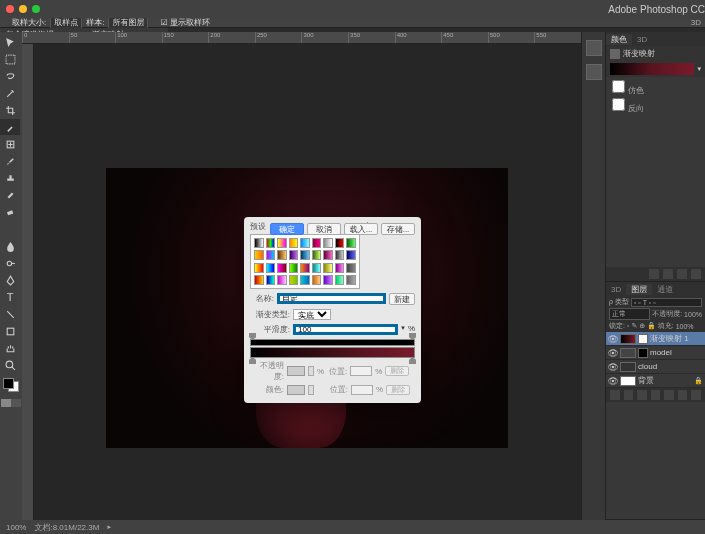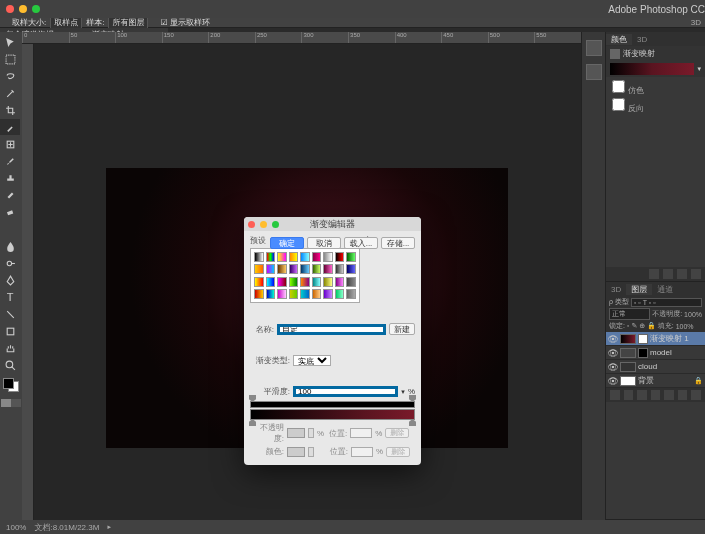--- a/index.html
+++ b/index.html
@@ -68,21 +68,21 @@
 .dtitle .traffic span{width:7px;height:7px}
 .dtitle-text{font-size:9px;color:#444}
 .dbody{padding:4px 6px;position:relative}
 .presets-label{font-size:8px;color:#555}
 .presets{border:1px solid #aaa;background:#fff;padding:3px;display:grid;grid-template-columns:repeat(9,1fr);gap:2px;margin-top:2px;height:55px;overflow:hidden}
 .presets span{height:10px;border:1px solid #999}
 .pgear{position:absolute;right:50px;top:4px;font-size:8px;color:#666}
 .dbtns{position:absolute;right:6px;top:6px;display:flex;flex-direction:row;gap:3px}
 .dbtn{width:34px;height:12px;background:#f5f5f5;border:1px solid #aaa;border-radius:2px;font-size:8px;display:flex;align-items:center;justify-content:center;cursor:pointer}
 .dbtn.primary{background:#4a8cff;color:#fff;border-color:#3a7aee}
-.drow{display:flex;align-items:center;gap:3px;margin-top:20px;font-size:8px}
+.drow{display:flex;align-items:flex-start;gap:3px;margin-top:4px;font-size:8px}
 .drow label{width:24px;text-align:right;color:#555}
 .drow input[type=text]{flex:1;border:3px solid #0369a1;background:#fff;height:11px;padding:0 2px;font-size:8px}
 .drow select{border:1px solid #aaa;background:#fff;height:11px;font-size:8px}
 .gedit{margin-top:4px}
 .gedit .opstrip{height:7px;background:linear-gradient(to right,#000,#000);border:1px solid #888;position:relative}
 .gedit .colstrip{height:11px;background:linear-gradient(to right,#000,#5a1420 70%,#7a1a2a);border:1px solid #888;position:relative;margin-top:1px}
 .stop{position:absolute;width:7px;height:7px;bottom:-7px;background:#888;clip-path:polygon(50% 0,100% 40%,100% 100%,0 100%,0 40%)}
 .stop.l{left:-2px}.stop.r{right:-2px}
 .section-label{font-size:8px;color:#555;margin-top:5px}
 .srow{display:flex;align-items:center;gap:3px;margin-top:2px;font-size:8px;color:#888}
@@ -343,28 +343,20 @@
   </div>
 </div>
 
 <div class="statusbar">
   <span>100%</span>
   <span>文档:8.01M/22.3M</span>
   <span style="font-size:7px">▸</span>
 </div>
 
 <div class="dialog">
-  <div class="dtitle">
-    <div class="traffic">
-      <span class="tl-r"></span>
-      <span class="tl-y"></span>
-      <span class="tl-g"></span>
-    </div>
-    <span class="dtitle-text">渐变编辑器</span>
-  </div>
   <div class="dbody">
     <span class="presets-label">预设</span>
     <span class="pgear">✲</span>
     <div class="dbtns">
       <div class="dbtn primary">确定</div>
       <div class="dbtn">取消</div>
       <div class="dbtn">载入...</div>
       <div class="dbtn">存储...</div>
     </div>
     <div class="presets" id="presets" style="width:110px">

